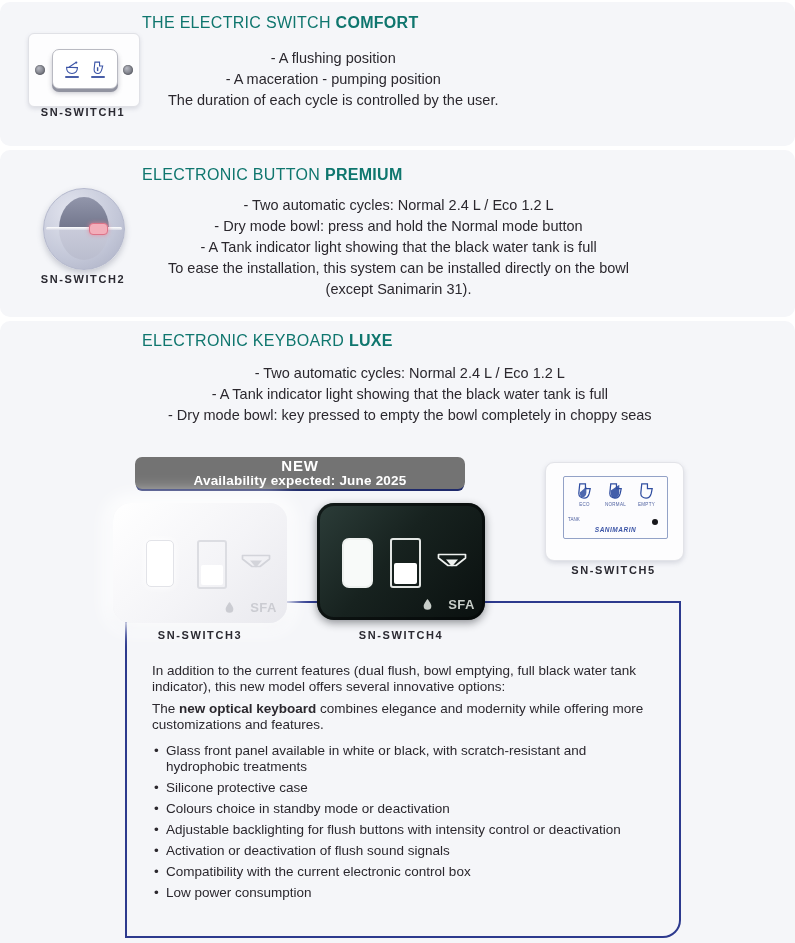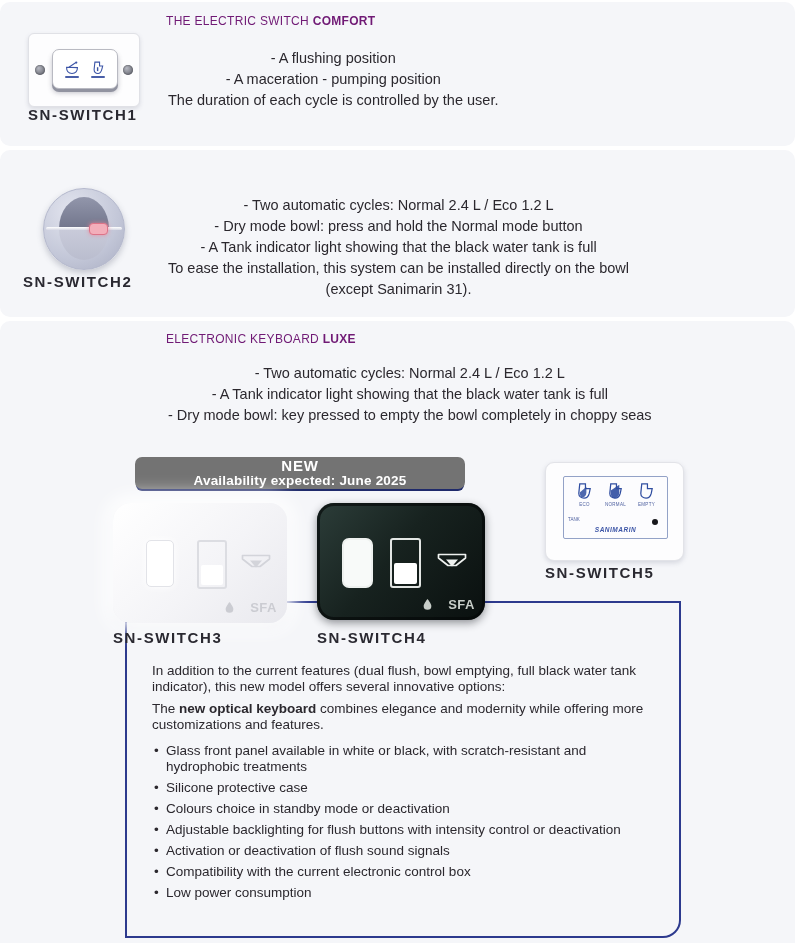--- a/index.html
+++ b/index.html
@@ -3,26 +3,26 @@
 <meta charset="utf-8">
 <style>
   html,body{margin:0;padding:0;background:#ffffff;}
   .page{position:relative;width:795px;height:943px;background:#ffffff;overflow:hidden;
         font-family:"Liberation Sans",sans-serif;color:#2b282e;}
   .card{position:absolute;left:0;width:795px;background:#f5f6f9;border-radius:10px;}
   .card1{top:2px;height:144px;}
   .card2{top:150px;height:167px;}
   .card3{top:321px;height:622px;border-radius:10px 10px 0 0;}
 
-  .heading{position:absolute;left:166px;font-size:12px;letter-spacing:.3px;color:#701a75;
+  .heading{position:absolute;left:142px;font-size:16px;letter-spacing:.3px;color:#0f766e;
            font-weight:400;white-space:nowrap;}
   .heading b{font-weight:700;}
   .lines{position:absolute;left:168px;font-size:14.5px;line-height:21px;color:#2b282e;white-space:nowrap;text-align:center;}
 
-  .img-label{position:absolute;font-size:15px;font-weight:600;
+  .img-label{position:absolute;text-align:center;font-size:11px;font-weight:600;
              letter-spacing:1.6px;color:#2a2931;}
 
   
   .sw1{position:absolute;left:28px;top:31px;width:110px;height:72px;background:#fdfdfe;
        border:1px solid #e0e1e6;border-radius:6px;box-shadow:0 2px 4px rgba(90,95,120,.18);}
   .screw{position:absolute;top:31px;width:10px;height:10px;border-radius:50%;
          background:radial-gradient(circle at 35% 30%,#b9bbc4,#595b64);box-shadow:inset 0 0 2px #3d3f46;}
   .screw.l{left:6px;} .screw.r{right:6px;}
   .sw1-rocker{position:absolute;left:23px;top:15px;width:64px;height:38px;background:#ffffff;
        border:1px solid #b9bac2;border-radius:7px;box-shadow:0 3px 0 #9193a0,0 4px 5px rgba(60,60,80,.3);
@@ -139,20 +139,23 @@
     </div>
   </section>
 
   <section class="card card2">
     <div class="sw2">
       <div class="sw2-dome"></div>
       <div class="sw2-bar"></div>
       <div class="sw2-led"></div>
     </div>
     <div class="img-label lbl2">SN-SWITCH2</div>
+    <h2 class="heading" style="top:16px;margin:0;">
+      <span>ELECTRONIC BUTTON </span><b>PREMIUM</b>
+    </h2>
     <div class="lines" style="top:45px;">
       <div>- Two automatic cycles: Normal 2.4 L / Eco 1.2 L</div>
       <div>- Dry mode bowl: press and hold the Normal mode button</div>
       <div>- A Tank indicator light showing that the black water tank is full</div>
       <div>To ease the installation, this system can be installed directly on the bowl</div>
       <div>(except Sanimarin 31).</div>
     </div>
   </section>
 
   <section class="card card3">

